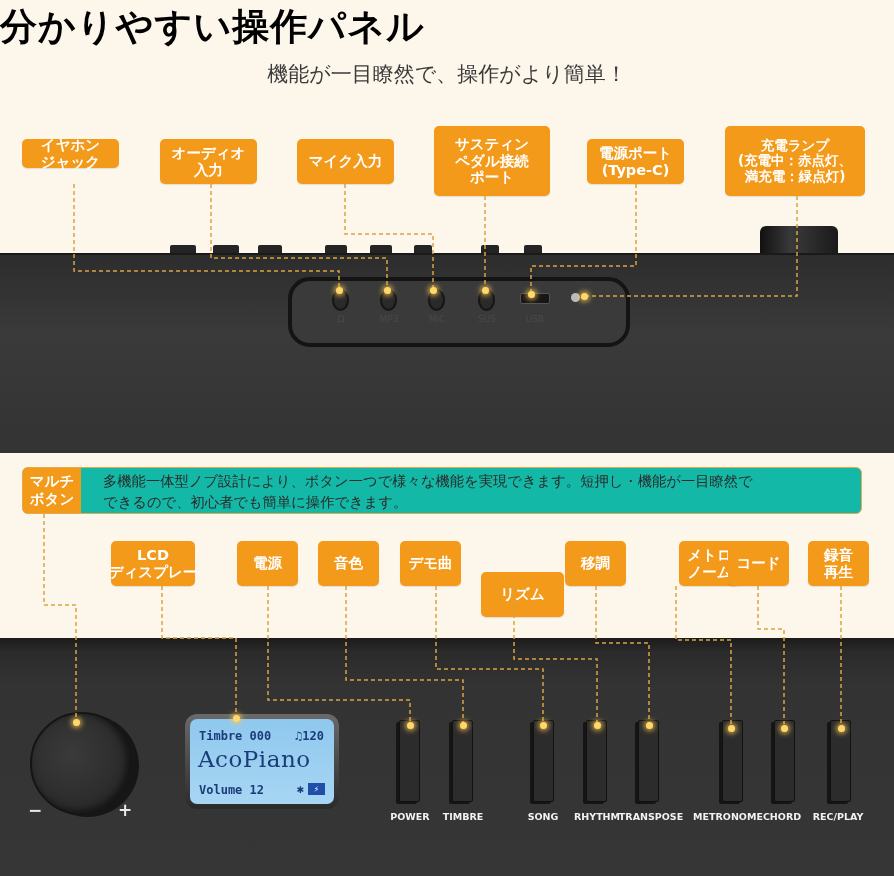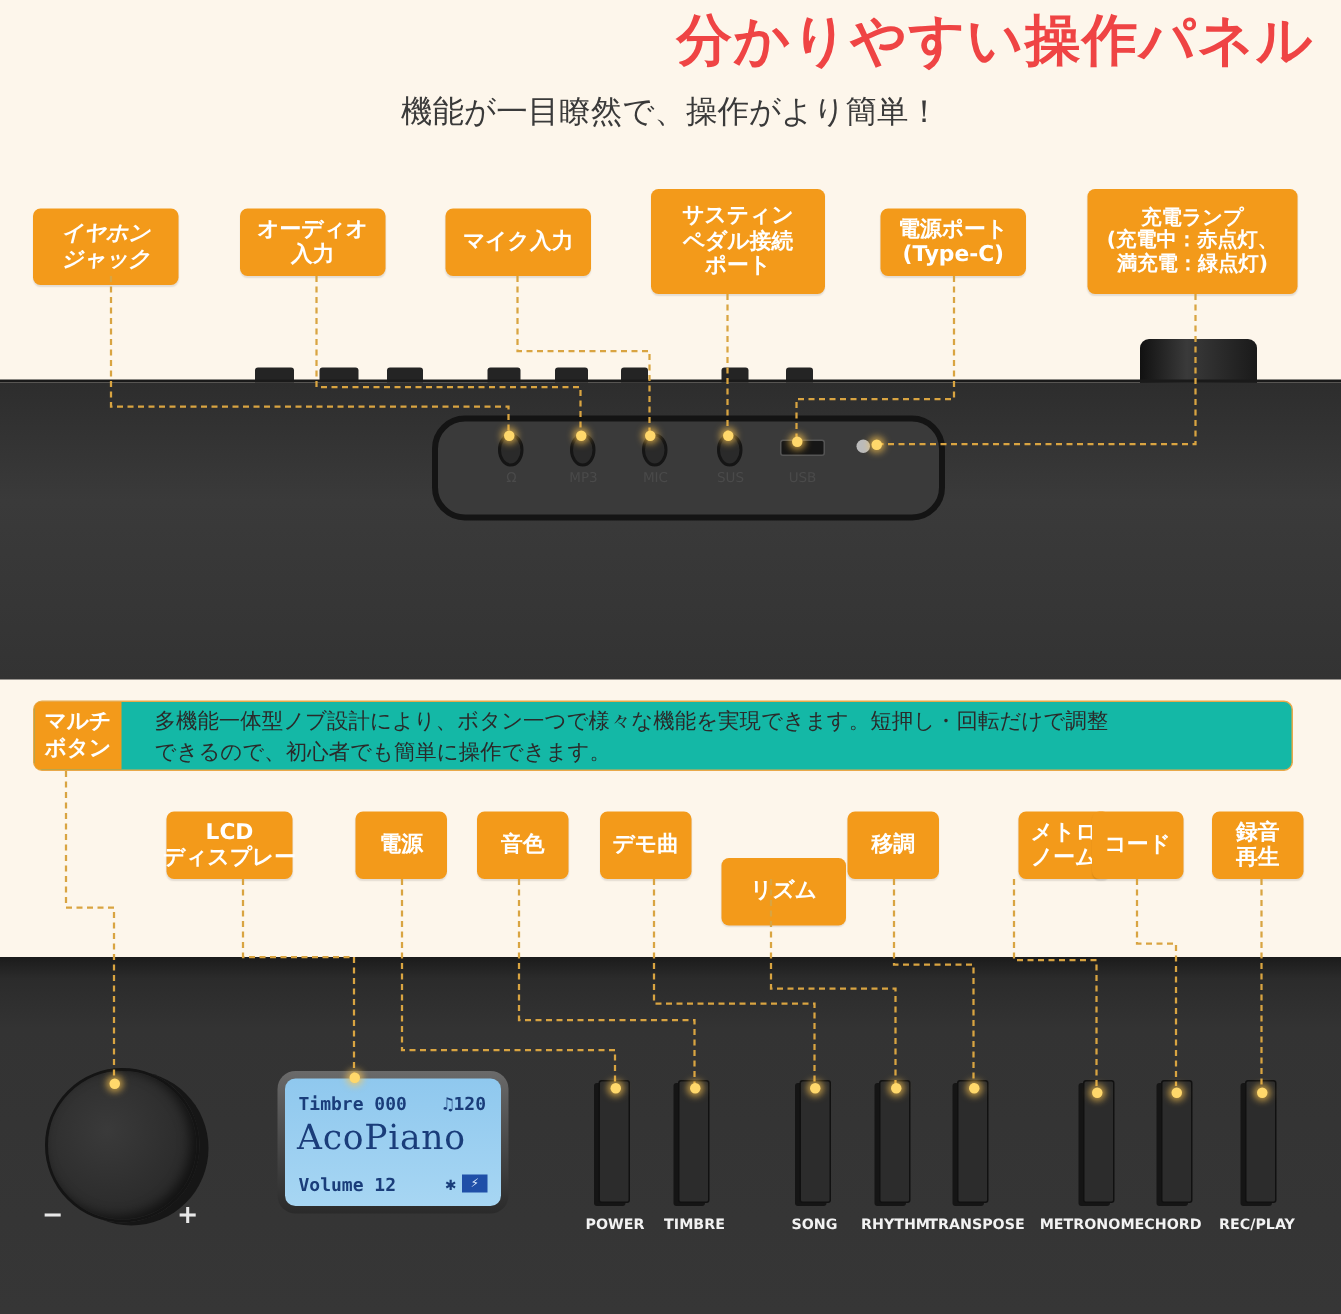--- a/index.html
+++ b/index.html
@@ -4,22 +4,22 @@
 <style>
   * { box-sizing: border-box; margin: 0; padding: 0; }
   html, body { width: 894px; height: 876px; overflow: hidden; }
   body {
     background: #fdf6eb;
     font-family: "DejaVu Sans", "Liberation Sans", sans-serif;
     position: relative;
     color: #3a2a1e;
   }
   .title {
-    position: absolute; top: 2px; left: 0; width: 876px; text-align: right;
-    font-size: 37px; font-weight: bold; color: #ef4444; letter-spacing: 1px;
+    position: absolute; top: 2px; left: 0; width: 876px; text-align: left;
+    font-size: 37px; font-weight: bold; color: #000000; letter-spacing: 1px;
   }
   .subtitle {
     position: absolute; top: 60px; left: 0; width: 894px; text-align: center;
     font-size: 21px; color: #3a3a3a;
   }
   .tag {
     position: absolute; background: #f39a1a; color: #fff; border-radius: 5px;
     display: flex; flex-direction: column; align-items: center; justify-content: center;
     font-size: 14.5px; font-weight: bold; line-height: 1.15; text-align: center;
     box-shadow: 0 1px 1px rgba(0,0,0,0.1);
@@ -116,21 +116,21 @@
     text-align: center; white-space: nowrap; transform: translateX(-50%);
   }
   svg.lines { position: absolute; left: 0; top: 0; pointer-events: none; }
 </style>
 </head>
 <body>
 
 <div class="title">分かりやすい操作パネル</div>
 <div class="subtitle">機能が一目瞭然で、操作がより簡単！</div>
 
-<div class="tag" style="left:22px;top:139px;width:97px;height:51px;font-style:italic;">
+<div class="tag" style="left:22px;top:139px;width:97px;height:29px;">
   <span>イヤホン</span>
   <span>ジャック</span>
 </div>
 <div class="tag" style="left:160px;top:139px;width:97px;height:45px;">
   <span>オーディオ</span>
   <span>入力</span>
 </div>
 <div class="tag" style="left:297px;top:139px;width:97px;height:45px;">
   <span>マイク入力</span>
 </div>
@@ -173,21 +173,21 @@
   <div class="jack-label" style="left:228px;">USB</div>
   <div class="led"></div>
 </div>
 
 <div class="info-box">
   <div class="info-tag">
     <span>マルチ</span>
     <span>ボタン</span>
   </div>
   <div class="info-text">
-    <div>多機能一体型ノブ設計により、ボタン一つで様々な機能を実現できます。短押し・回転だけで調整</div>
+    <div>多機能一体型ノブ設計により、ボタン一つで様々な機能を実現できます。短押し・機能が一目瞭然で</div>
     <div>できるので、初心者でも簡単に操作できます。</div>
   </div>
 </div>
 
 <div class="tag" style="left:111px;top:541px;width:84px;height:45px;">
   <span>LCD</span>
   <span>ディスプレー</span>
 </div>
 <div class="tag" style="left:237px;top:541px;width:61px;height:45px;">
   <span>電源</span>

